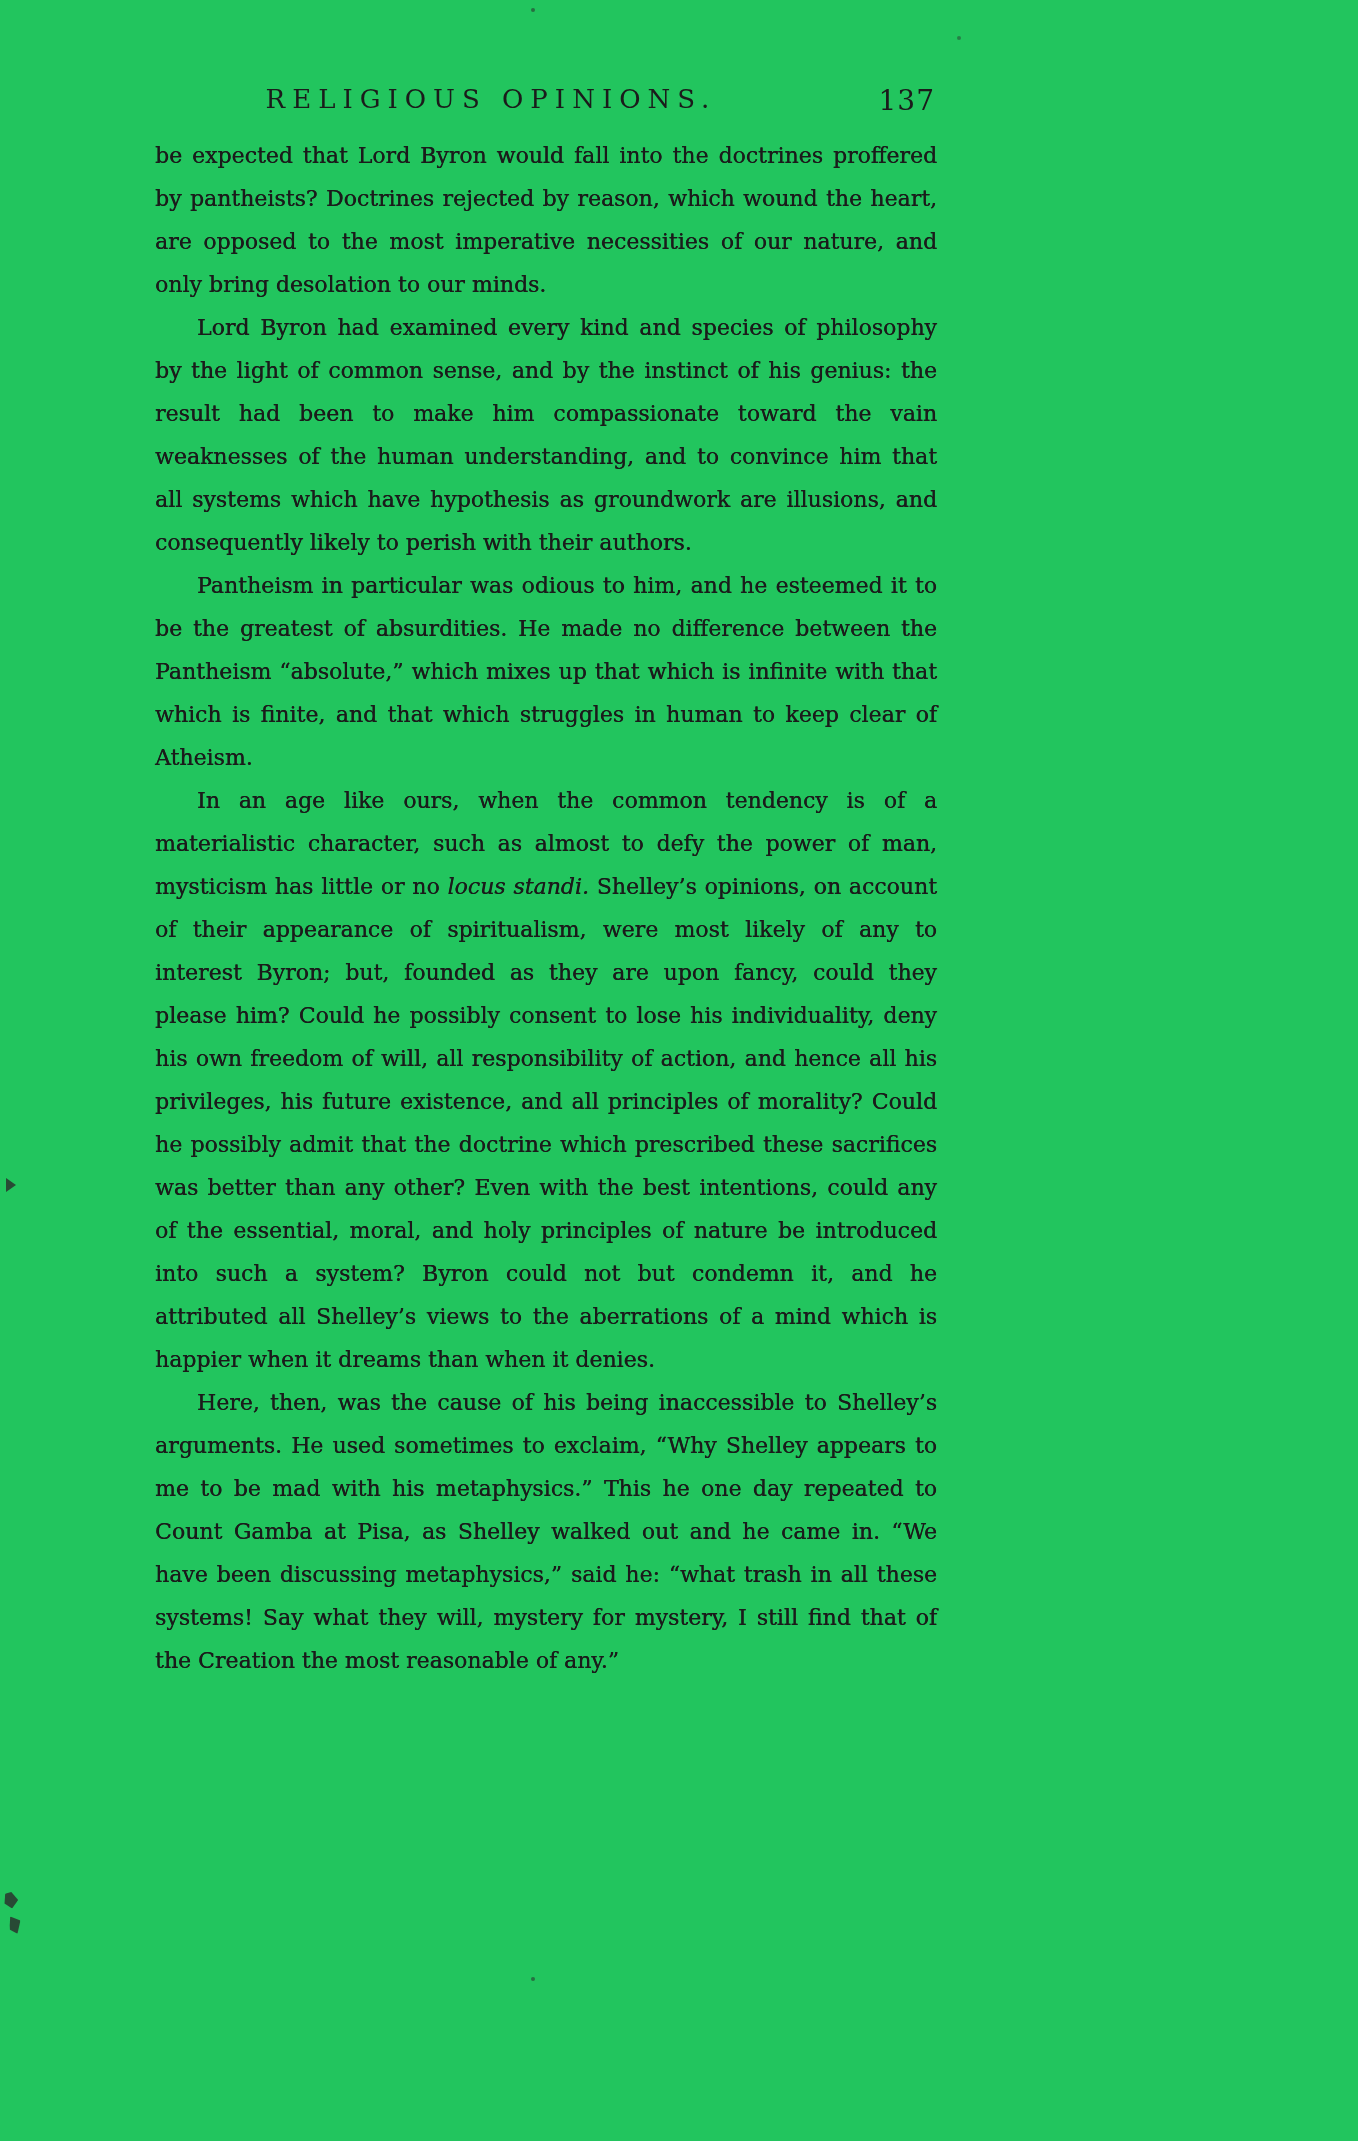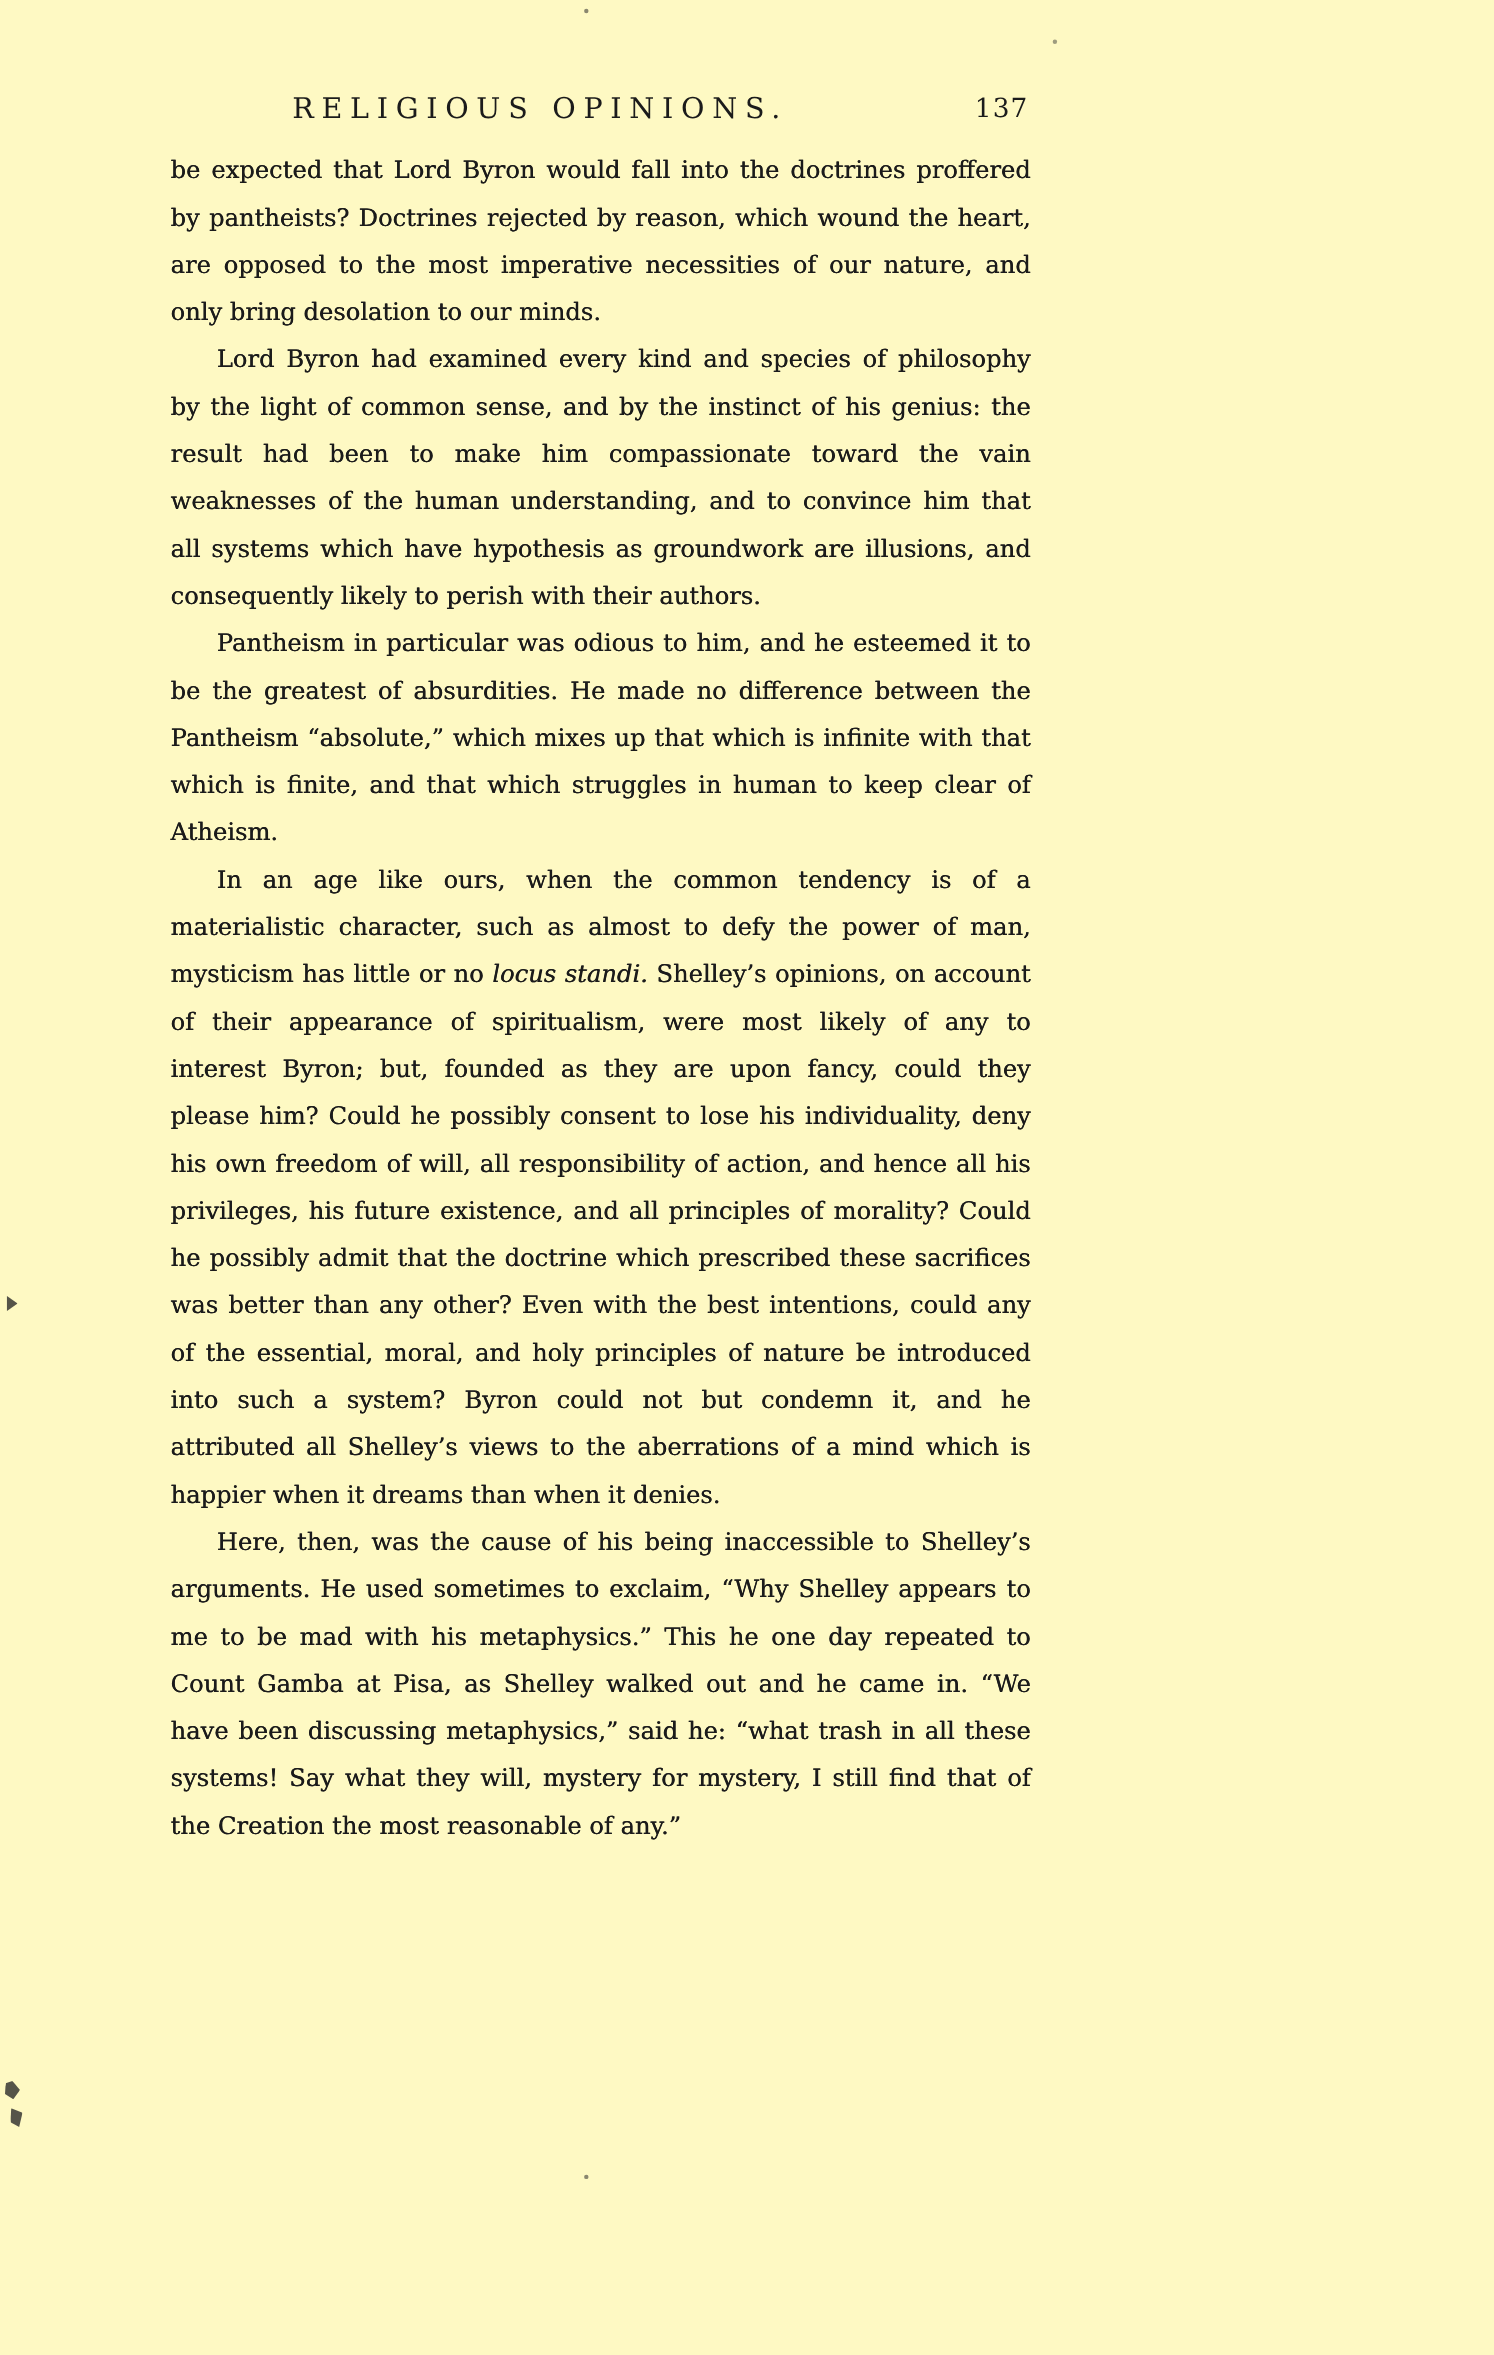--- a/index.html
+++ b/index.html
@@ -9,21 +9,21 @@
   body {
     width: 1358px;
     height: 2141px;
     background: #f6f6f4;
     position: relative;
     overflow: hidden;
   }
   .scan-page {
     position: absolute;
     inset: 0;
-    background: #fef9c3;
+    background: #22c55e;
     font-family: "DejaVu Serif", serif;
     color: #1b1b1b;
   }
   .running-header {
     position: absolute;
     left: 155px;
     top: 84px;
     width: 782px;
     height: 40px;
   }
@@ -32,21 +32,21 @@
     text-align: center;
     padding-right: 110px;
     font-size: 26px;
     letter-spacing: 7px;
     white-space: nowrap;
   }
   .page-number {
     position: absolute;
     right: 2px;
     top: 0;
-    font-size: 24px;
+    font-size: 28px;
     letter-spacing: 1px;
   }
   .text-block {
     position: absolute;
     left: 155px;
     top: 134px;
     width: 782px;
     font-size: 22px;
     line-height: 43px;
     text-align: justify;

